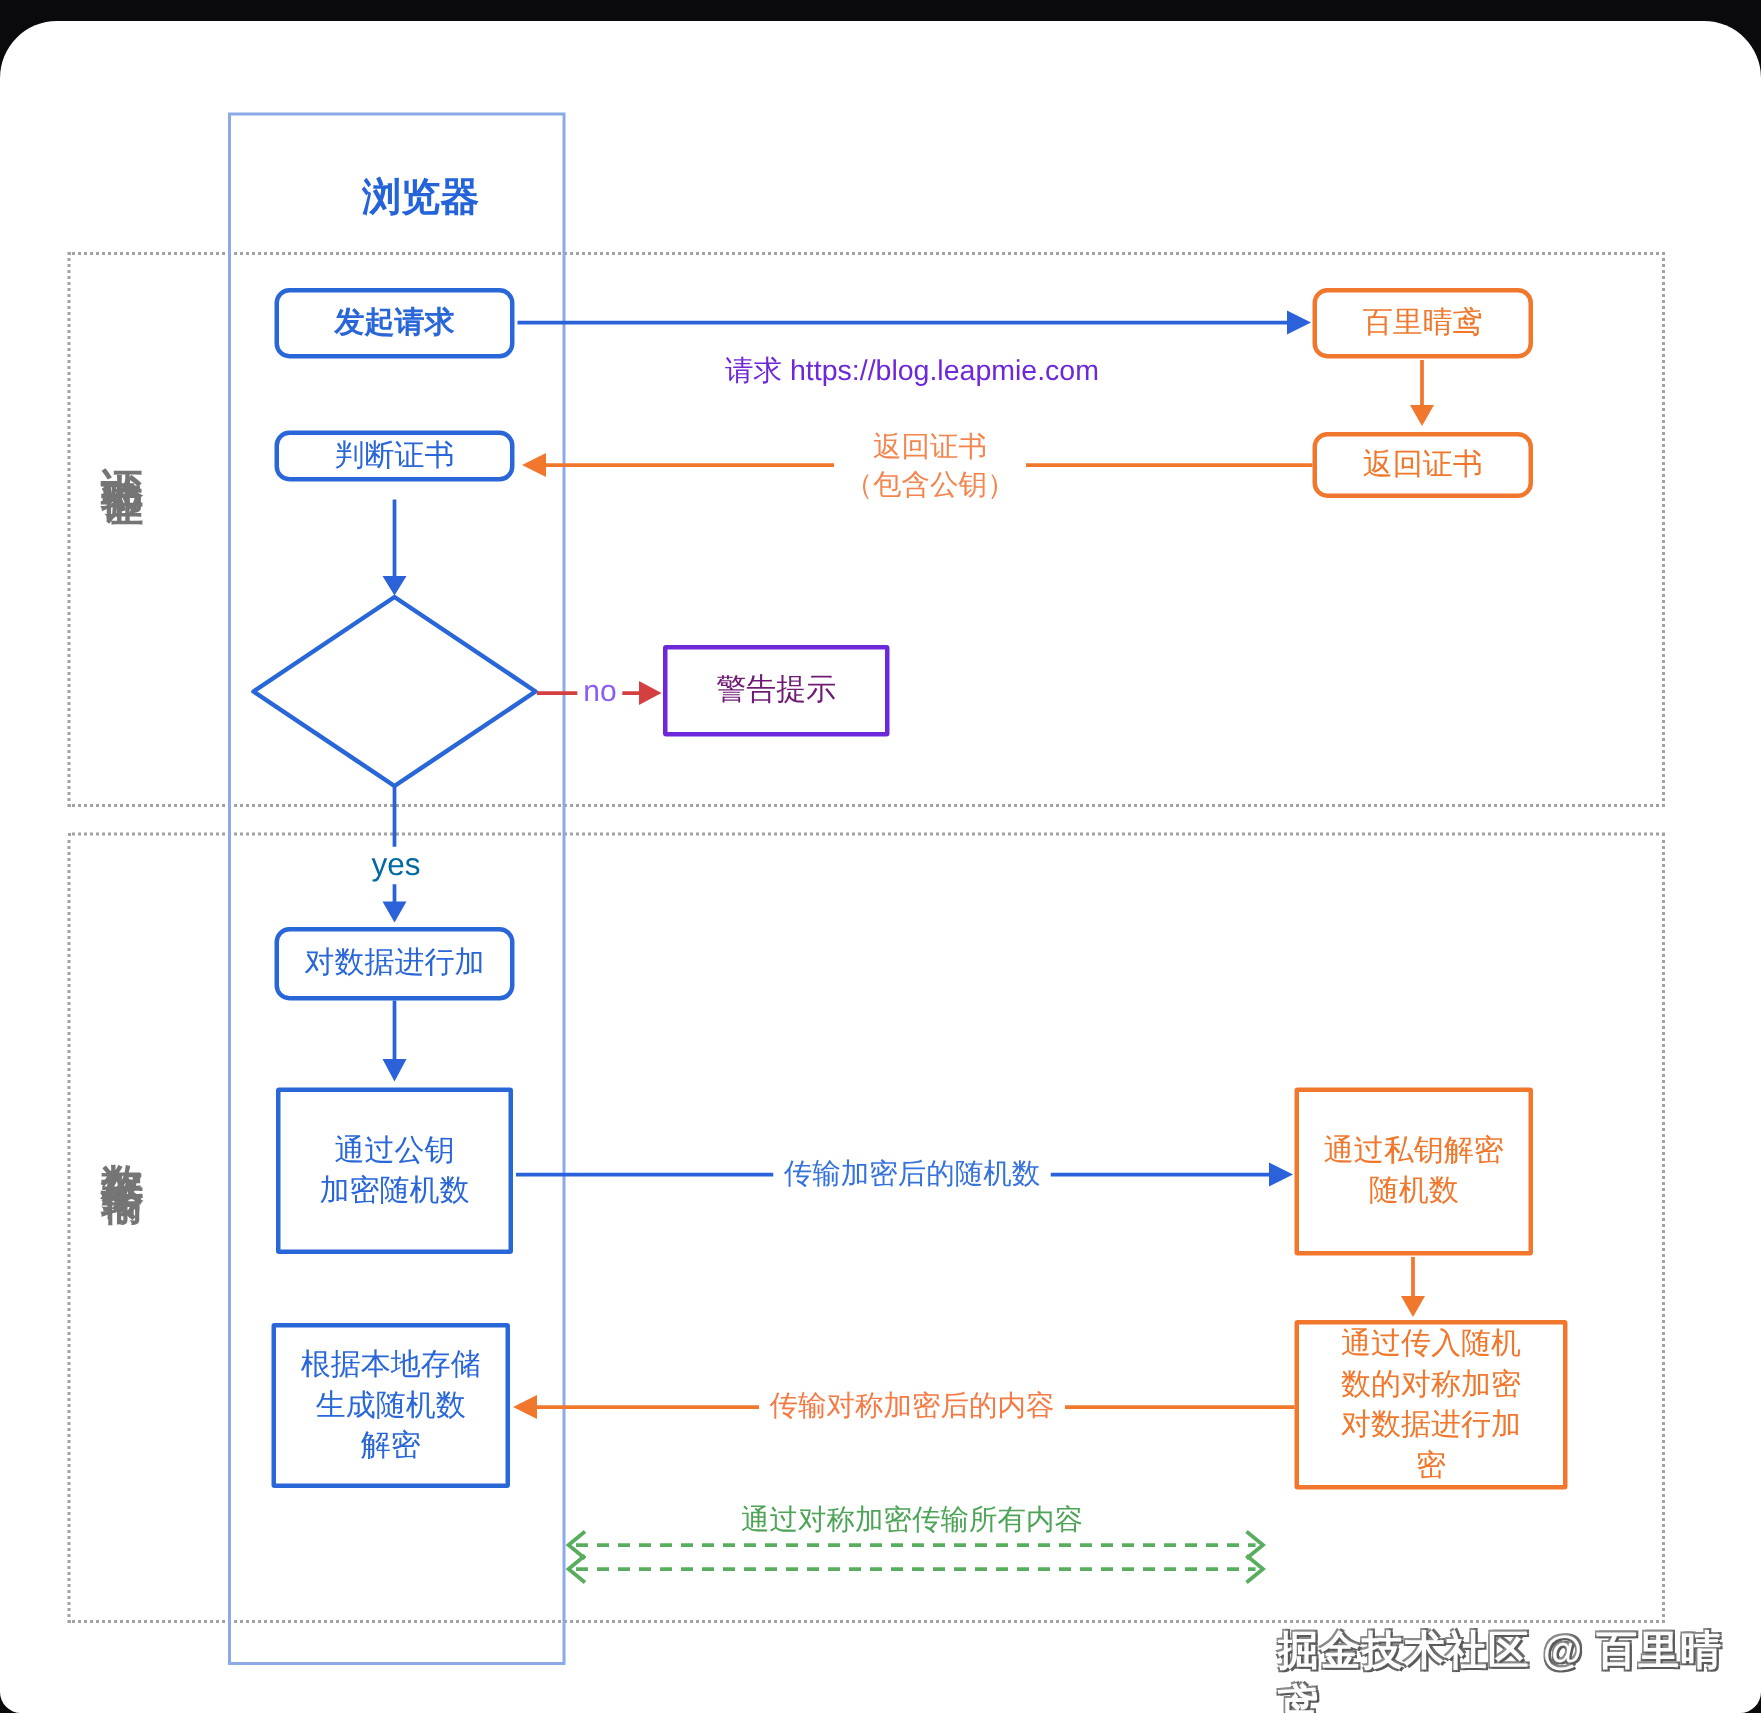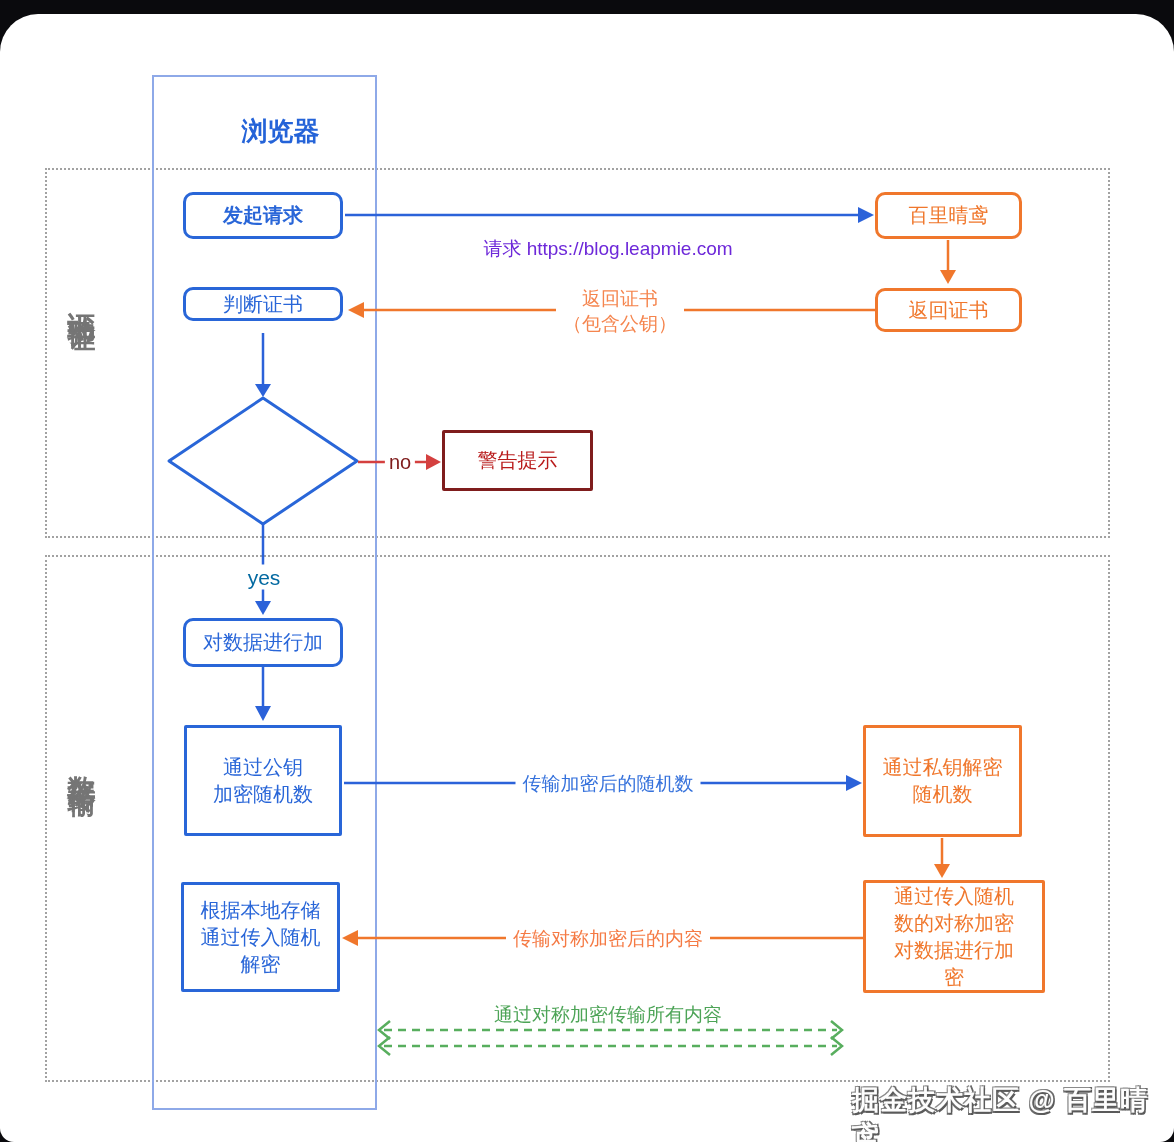--- a/index.html
+++ b/index.html
@@ -24,21 +24,21 @@
   .lane-title { position:absolute; top:37px; left:0; width:100%; text-align:center;
                 font-size:26px; font-weight:bold; }
   .lane-browser .lane-title { color:#2463d8;margin-left:16px; }
   .lane-server  .lane-title { color:#f0761c; }
 
   .node { position:absolute; background:#fff; display:flex; align-items:center;
           justify-content:center; text-align:center; white-space:pre-line;
           font-size:20px; line-height:27px; }
   .blue   { border:3px solid #2966d8; color:#2966d8; }
   .orange { border:3px solid #f0772c; color:#f0772c; }
-  .red    { border:3px solid #7f1d1d; color:#b91c1c; }
+  .red    { border:3px solid #6d28d9; color:#701a75; }
   .round  { border-radius:10px; }
 
   .n-initiate { left:183px; top:192px; width:160px; height:47px;font-weight:bold; }
   .n-receive  { left:875px; top:192px; width:147px; height:47px; }
   .n-judge    { left:183px; top:287px; width:160px; height:34px; }
   .n-return   { left:875px; top:288px; width:147px; height:44px; }
   .n-warning  { left:442px; top:430px; width:151px; height:61px; border-radius:2px; }
   .n-genrand  { left:183px; top:618px; width:160px; height:49px; }
   .n-encpub   { left:184px; top:725px; width:158px; height:111px; border-radius:2px; }
   .n-decpriv  { left:863px; top:725px; width:159px; height:112px; border-radius:2px; }
@@ -46,21 +46,21 @@
   .n-symenc   { left:863px; top:880px; width:182px; height:113px; border-radius:2px; }
 
   .diamond-label { position:absolute; left:188px; top:447px; width:150px; text-align:center;
                    color:#ffffff; font-size:21px; }
 
   .edge-label { position:absolute; transform:translate(-50%,-50%); text-align:center;
                 white-space:pre-line; background:#ffffff; padding:0 7px; font-size:19px;
                 line-height:25px; }
   .lbl-url   { left:608px; top:216px; color:#6d28d9;margin-top:32px; }
   .lbl-cert  { left:620px; top:311px; color:#f5854e; }
-  .lbl-no    { left:400px; top:462px; color:#7f1d1d; font-size:20px; padding:0 4px; }
+  .lbl-no    { left:400px; top:462px; color:#8b5cf6; font-size:20px; padding:0 4px; }
   .lbl-yes   { left:264px; top:577px; color:#0369a1; font-size:21px; padding:0 5px; }
   .lbl-rand  { left:608px; top:783px; color:#3672dc; }
   .lbl-symc  { left:608px; top:938px; color:#f57a44; }
   .lbl-green { left:608px; top:1014px; color:#4da457; background:transparent; }
 
   .watermark { position:absolute; left:852px; top:1082px; font-size:27px; font-weight:bold;
                color:#fdfdfd; letter-spacing:1px;
                text-shadow:1.5px 1.5px 0 #5a5a5a,-1px -1px 0 #8a8a8a,1.5px -1px 0 #6a6a6a,-1px 1.5px 0 #6a6a6a; }
 
   svg.wires { position:absolute; left:0; top:0; }
@@ -153,21 +153,21 @@
   <div class="node blue round n-judge">判断证书</div>
   <div class="node orange round n-return">返回证书</div>
   <div class="diamond-label">是否合法</div>
   <div class="node red n-warning">警告提示</div>
   <div class="node blue round n-genrand">对数据进行加</div>
   <div class="node blue n-encpub">通过公钥
 加密随机数</div>
   <div class="node orange n-decpriv">通过私钥解密
 随机数</div>
   <div class="node blue n-localdec">根据本地存储
-通过传入随机
+生成随机数
 解密</div>
   <div class="node orange n-symenc">通过传入随机
 数的对称加密
 对数据进行加
 密</div>
 
   <div class="edge-label lbl-url">请求 https://blog.leapmie.com</div>
   <div class="edge-label lbl-cert">返回证书
 （包含公钥）</div>
   <div class="edge-label lbl-no">no</div>

